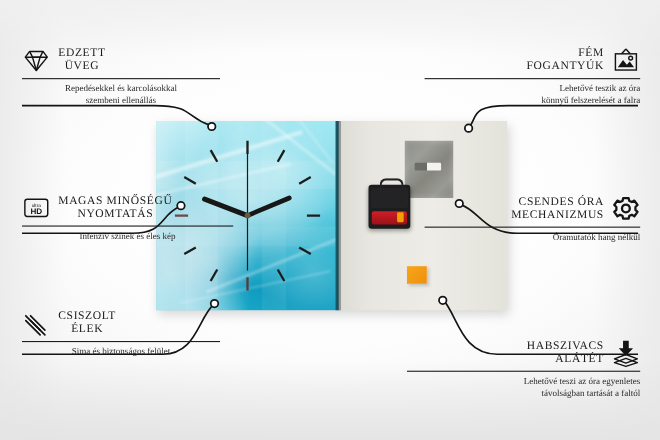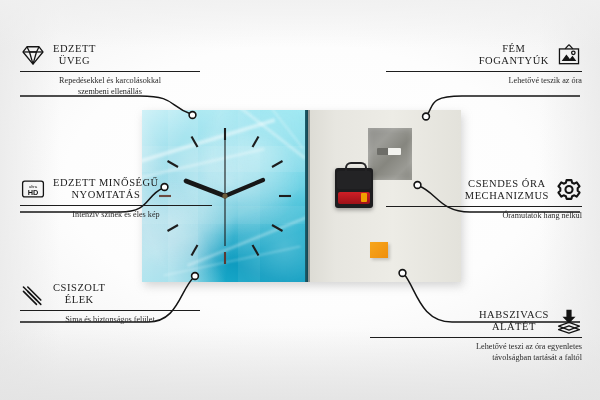--- a/index.html
+++ b/index.html
@@ -102,21 +102,21 @@
   }
   .c-rule{height:1px;background:#1d1d1d;margin:3px 0 4px 0;}
   .c-desc{
     font-size:8.2px;color:#2a2a2a;line-height:1.34;
     font-family:"Liberation Serif", serif;white-space:nowrap;
   }
   .left .c-head{justify-content:flex-start;}
   .left .c-titles{align-items:center;}
   .left .c-desc{text-align:center;}
   .right .c-head{justify-content:flex-end;}
-  .right .c-titles{align-items:center;}
+  .right .c-titles{align-items:flex-end;}
   .right .c-desc{text-align:right;}
   .icon{width:26px;height:26px;flex:0 0 26px;display:block;}
 
   
   #co-glass{left:20px;top:42px;width:180px;}
   #co-print{left:20px;top:176px;width:192px;}
   #co-edges{left:20px;top:281px;width:180px;}
   #co-handles{right:18px;top:42px;width:196px;}
   #co-mech{right:18px;top:177px;width:196px;}
   #co-foam{right:18px;top:280px;width:212px;margin-top:28px;}
@@ -225,21 +225,21 @@
   </div>
 
   <div class="callout left" id="co-print">
     <div class="c-head">
       <svg class="icon" viewBox="0 0 30 30">
         <rect x="3" y="6" width="24" height="18" rx="2.5" fill="none" stroke="#141414" stroke-width="1.5"></rect>
         <text x="15" y="14" font-family="Liberation Sans, sans-serif" font-size="5" fill="#141414" text-anchor="middle">ultra</text>
         <text x="15" y="21.5" font-family="Liberation Sans, sans-serif" font-size="8.5" font-weight="bold" fill="#141414" text-anchor="middle">HD</text>
       </svg>
       <div class="c-titles">
-        <span class="c-title">EDZETT MINŐSÉGŰ</span>
+        <span class="c-title">MAGAS MINŐSÉGŰ</span>
         <span class="c-title">NYOMTATÁS</span>
       </div>
     </div>
     <div class="c-rule"></div>
     <div class="c-desc">Intenzív színek és éles kép</div>
   </div>
 
   <div class="callout left" id="co-edges">
     <div class="c-head">
       <svg class="icon" viewBox="0 0 30 30">
@@ -269,20 +269,21 @@
         <g fill="none" stroke="#141414" stroke-width="1.5">
           <path d="M15,3 L10.5,8 M15,3 L19.5,8"></path>
           <rect x="4" y="8" width="22" height="17"></rect>
           <path d="M6.5,22 L12,14.5 L16,19.5 L19,16 L23.5,22 Z" fill="#141414" stroke="none"></path>
           <circle cx="20" cy="12.5" r="2"></circle>
         </g>
       </svg>
     </div>
     <div class="c-rule"></div>
     <div class="c-desc">Lehetővé teszik az óra</div>
+    <div class="c-desc">könnyű felszerelését a falra</div>
   </div>
 
   <div class="callout right" id="co-mech">
     <div class="c-head">
       <div class="c-titles">
         <span class="c-title">CSENDES ÓRA</span>
         <span class="c-title">MECHANIZMUS</span>
       </div>
       <svg class="icon" viewBox="0 0 30 30">
         <g fill="none" stroke="#141414" stroke-width="2.4" stroke-linejoin="round">

